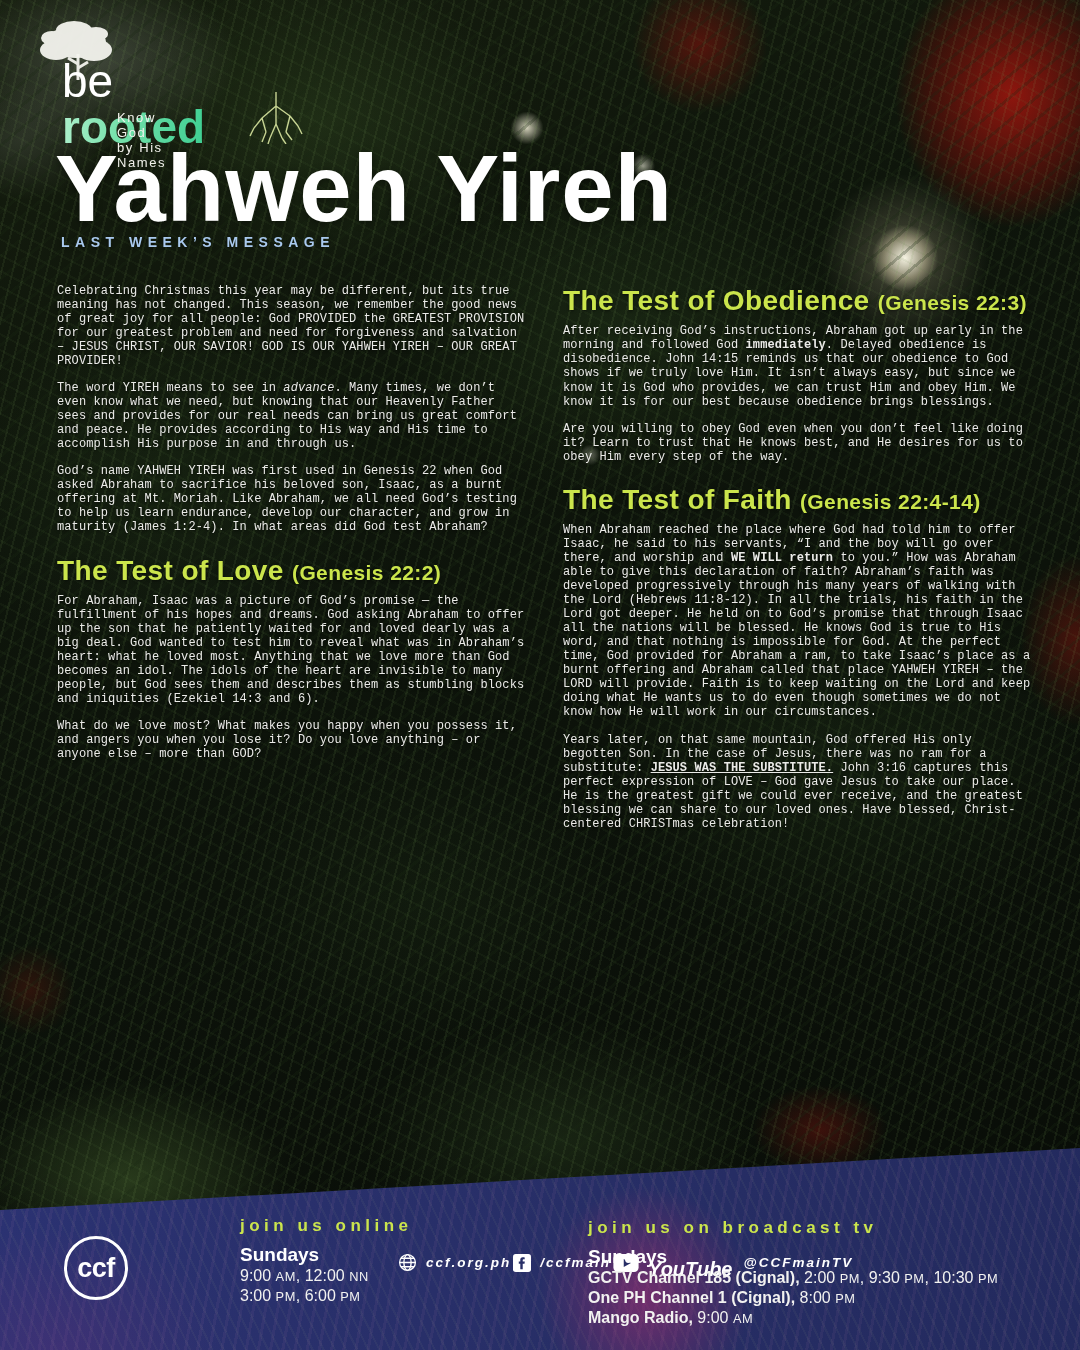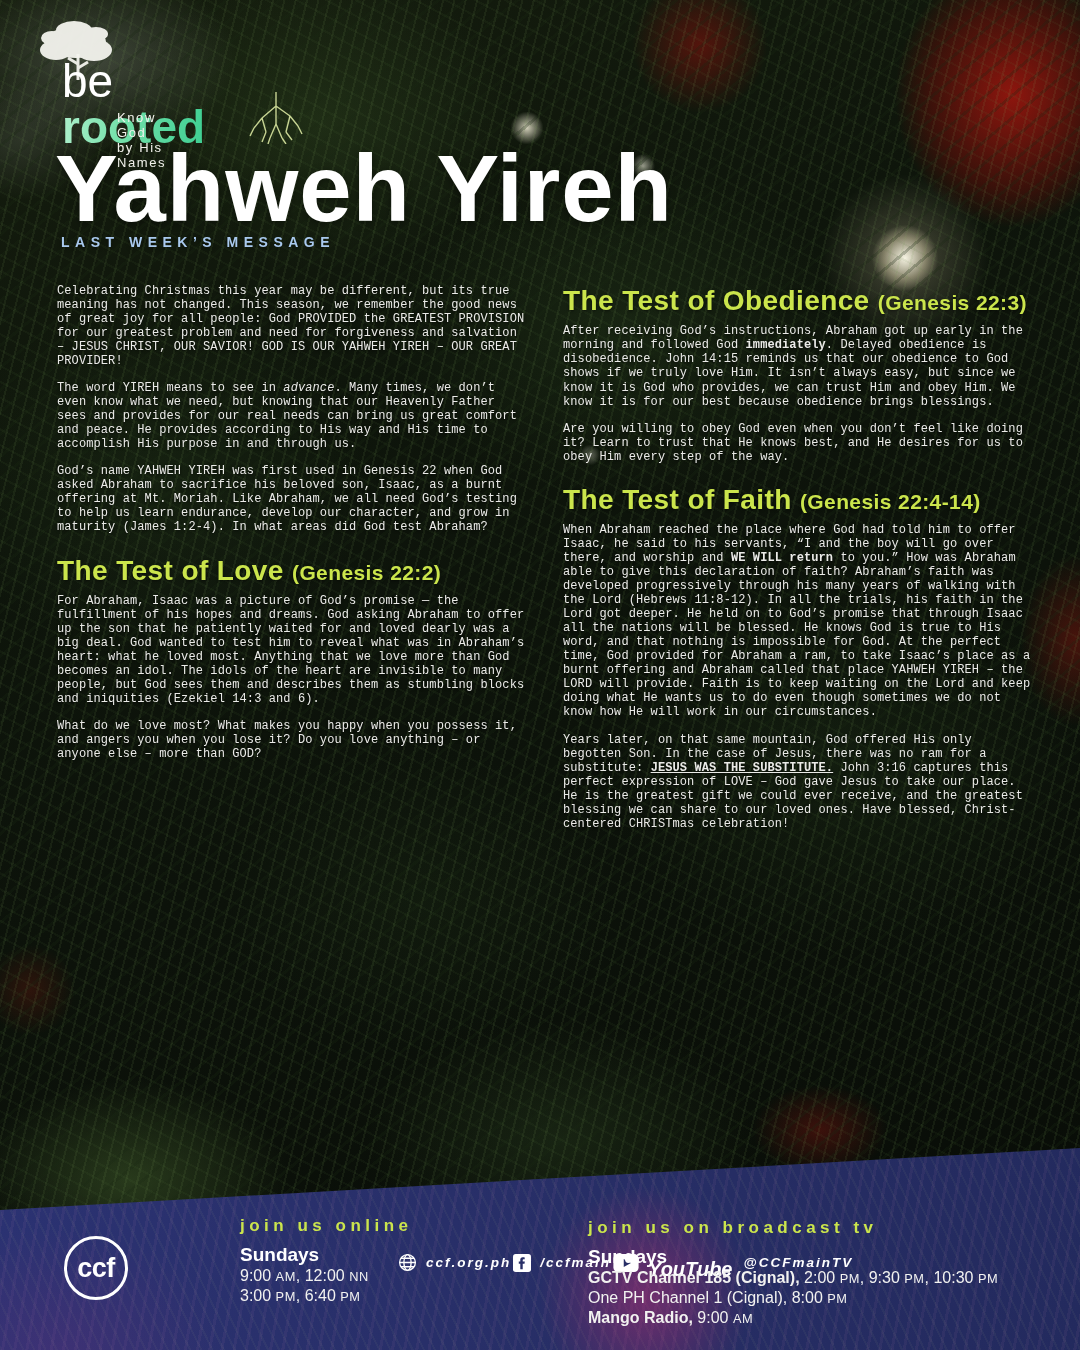--- a/index.html
+++ b/index.html
@@ -150,21 +150,21 @@
     </div>
   </div>
 
   <div class="footer-band">
     <div class="ccf-logo">ccf</div>
 
     <div class="online-block">
       <div class="f-heading">join us online</div>
       <div class="f-day">Sundays</div>
       <div class="f-line"><span>9:00 </span><span class="sm-caps">AM</span><span>, 12:00 </span><span class="sm-caps">NN</span></div>
-      <div class="f-line"><span>3:00 </span><span class="sm-caps">PM</span><span>, 6:40 </span><span class="sm-caps">PM</span></div>
+      <div class="f-line"><span>3:00 </span><span class="sm-caps">PM</span><span>, 6:00 </span><span class="sm-caps">PM</span></div>
     </div>
 
     <div class="socials">
       <div class="social-row">
         <svg width="19" height="19" viewBox="0 0 20 20">
             <g stroke="#fff" stroke-width="1.4" fill="none">
               <circle cx="10" cy="10" r="8.3"></circle>
               <ellipse cx="10" cy="10" rx="3.8" ry="8.3"></ellipse>
               <path d="M1.7 10 H18.3 M3 5.5 H17 M3 14.5 H17"></path>
             </g>
@@ -185,17 +185,17 @@
           </svg>
         <span class="yt-word">YouTube</span>
         <span>@CCFmainTV</span>
       </div>
     </div>
 
     <div class="broadcast-block">
       <div class="f-heading">join us on broadcast tv</div>
       <div class="f-day">Sundays</div>
       <div class="f-line"><span style="font-weight: 700;">GCTV Channel 185 (Cignal), </span><span>2:00 </span><span class="sm-caps">PM</span><span>, 9:30 </span><span class="sm-caps">PM</span><span>, 10:30 </span><span class="sm-caps">PM</span></div>
-      <div class="f-line"><span style="font-weight: 400;">One PH Channel 1 (Cignal), </span><span>8:00 </span><span class="sm-caps">PM</span></div>
+      <div class="f-line"><span style="font-weight: 700;">One PH Channel 1 (Cignal), </span><span>8:00 </span><span class="sm-caps">PM</span></div>
       <div class="f-line"><span style="font-weight: 700;">Mango Radio, </span><span>9:00 </span><span class="sm-caps">AM</span></div>
     </div>
   </div>
 </div>
 
 </body></html>

